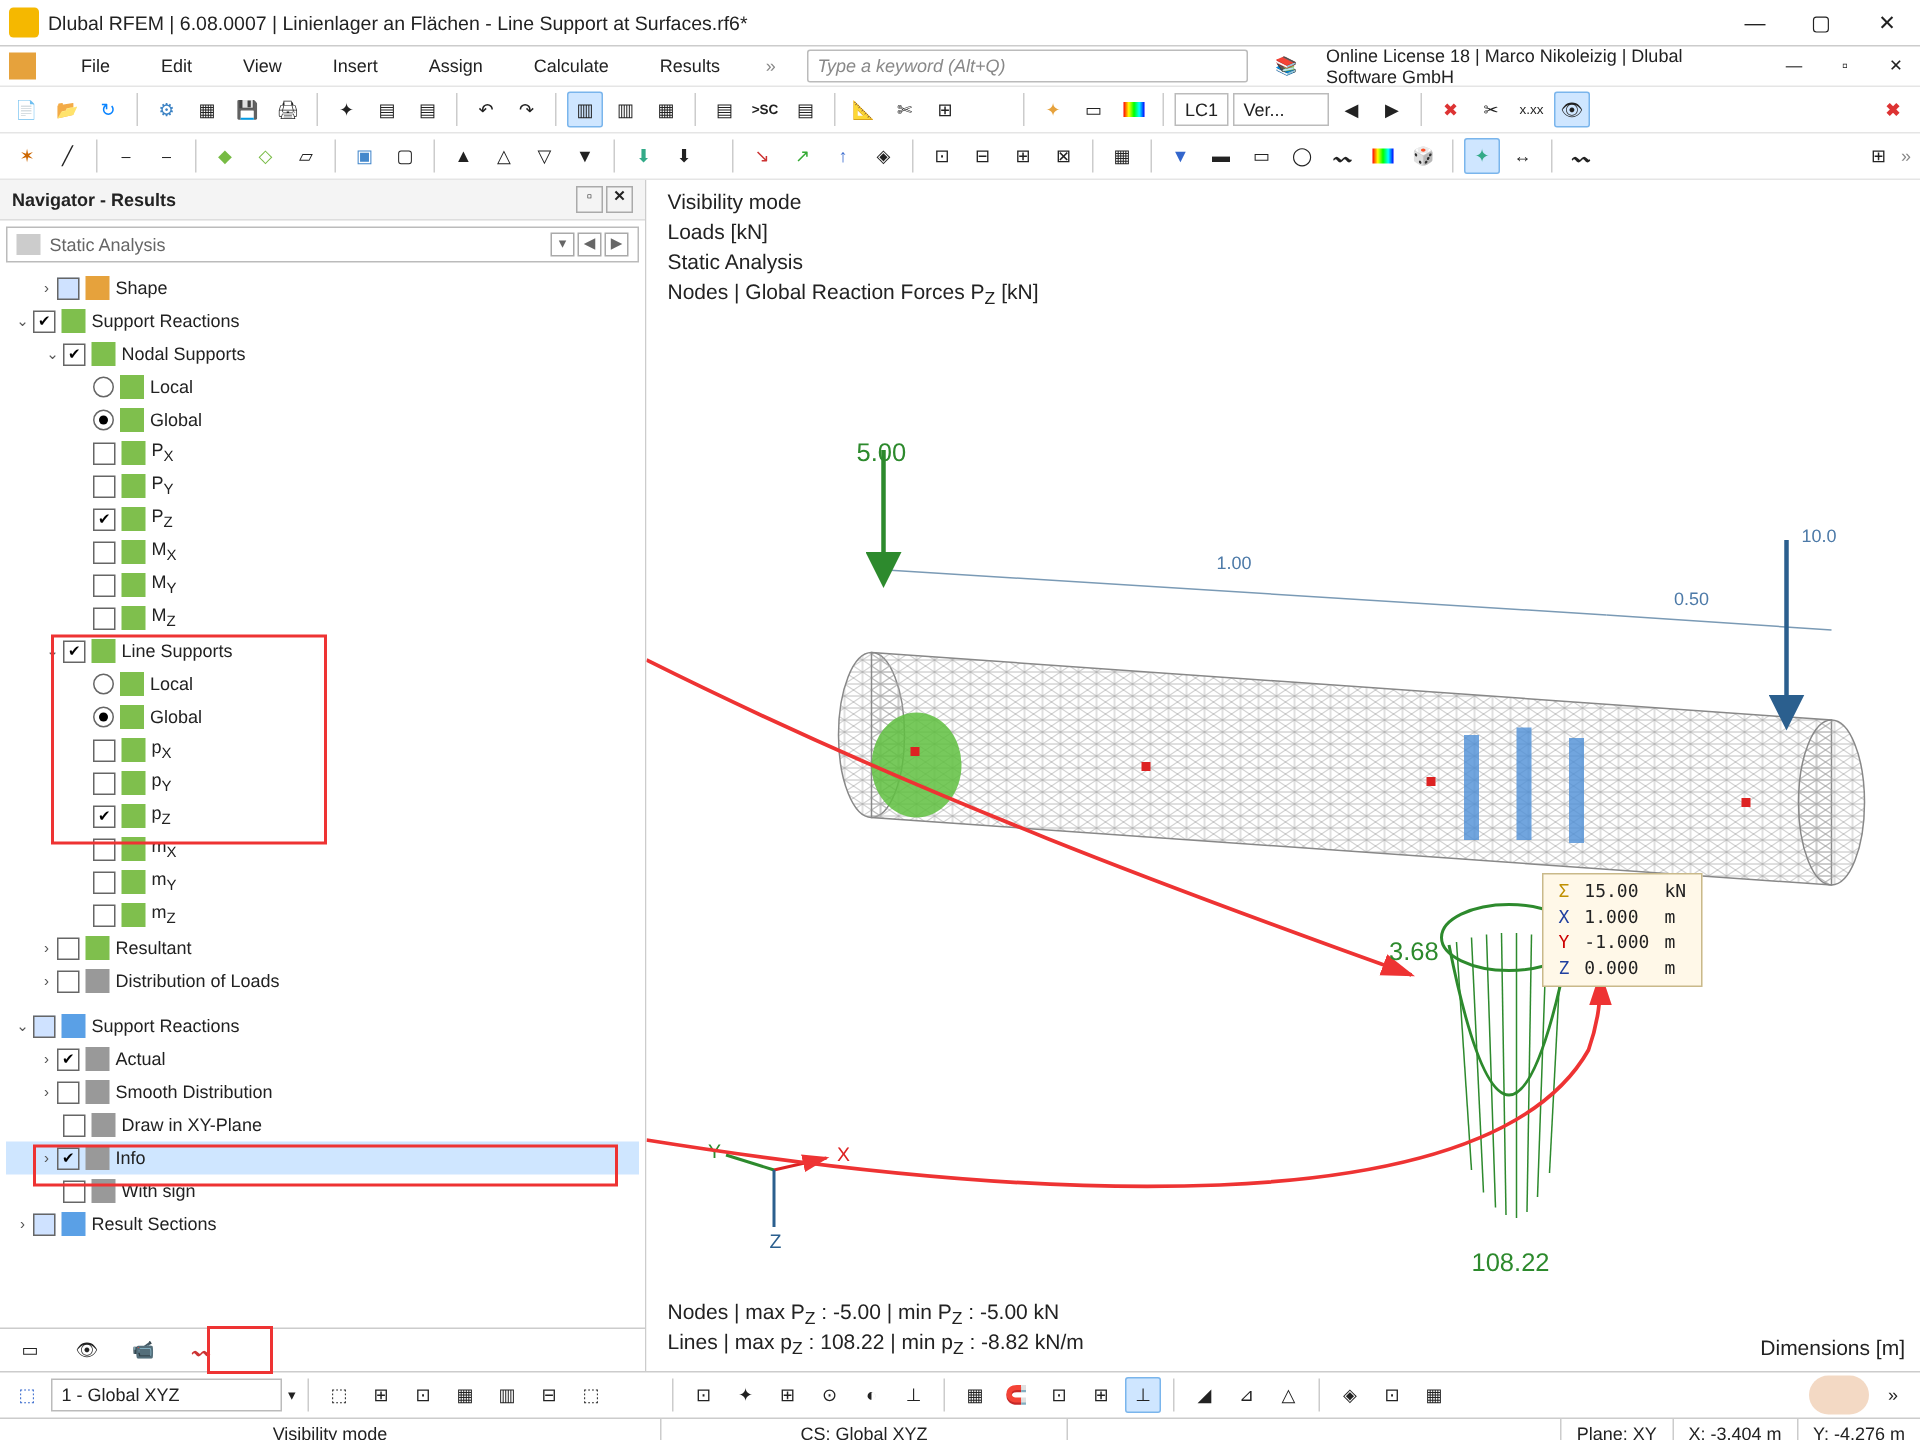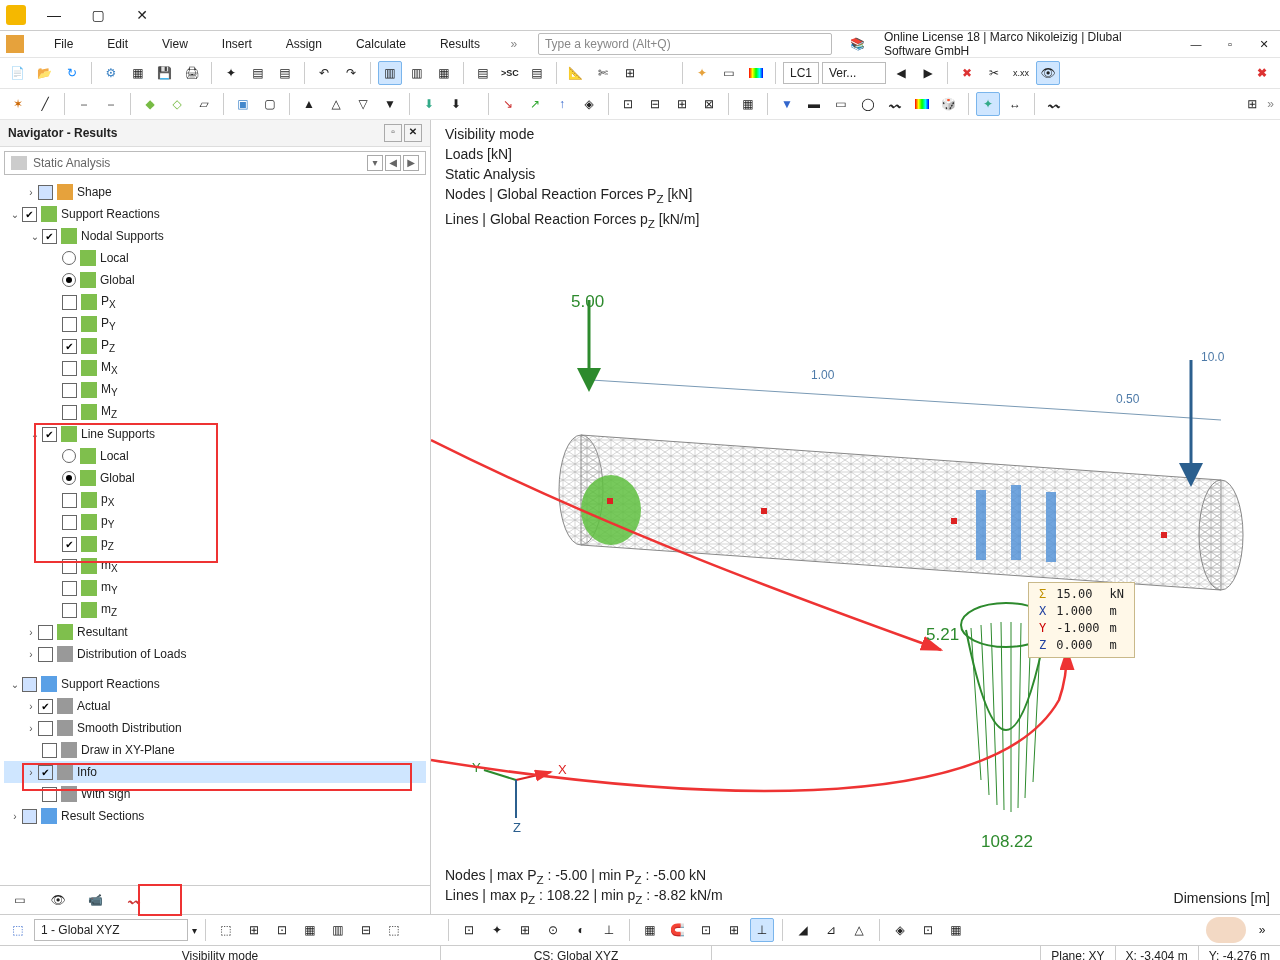--- a/index.html
+++ b/index.html
@@ -2,21 +2,21 @@
 <html><head>
 <meta charset="utf-8">
 <style>
   html,body{margin:0;padding:0;font-family:"Segoe UI",Arial,sans-serif;font-size:12px;color:#222;background:#fff;width:1280px;height:960px;overflow:hidden}
   .titlebar{height:30px;display:flex;align-items:center;border-bottom:1px solid #ccc}
   .titlebar .icon{width:20px;height:20px;margin:0 6px;background:#f5b800;border-radius:3px}
   .titlebar .title{flex:1;font-size:13px}
   .winbtn{width:44px;height:28px;text-align:center;line-height:28px;font-size:14px;cursor:default}
   .menubar{height:26px;display:flex;align-items:center;padding:0 6px;border-bottom:1px solid #e5e5e5;gap:14px}
   .menubar .mitem{padding:3px 10px;cursor:default}
-  .search{flex:0 0 280px;height:20px;border:1px solid #bbb;border-radius:2px;color:#888;padding:0 6px;display:flex;align-items:center;}
+  .search{flex:0 0 280px;height:20px;border:1px solid #bbb;border-radius:2px;color:#888;padding:0 6px;display:flex;align-items:center;font-style:italic}
   .licbar{flex:1;padding-right:6px;font-size:12px}
   .toolbar{height:30px;display:flex;align-items:center;padding:0 6px;gap:3px;border-bottom:1px solid #e5e5e5}
   .tbtn{width:22px;height:22px;border:1px solid transparent;border-radius:2px;display:flex;align-items:center;justify-content:center}
   .tbtn.active{background:#cfe6ff;border-color:#7ab5ec}
   .vsep{width:1px;height:22px;background:#ccc;margin:0 4px}
   .lcbox{border:1px solid #bbb;padding:1px 6px;height:18px;display:flex;align-items:center}
   .main{display:flex;height:calc(960px - 30px - 26px - 30px - 30px - 30px - 20px);}
   .nav{width:430px;border-right:1px solid #ccc;display:flex;flex-direction:column}
   .navhead{background:#f4f4f4;border-bottom:1px solid #ddd;padding:4px 8px;font-weight:600;display:flex;align-items:center}
   .navhead .sp{flex:1}
@@ -54,20 +54,21 @@
   .navtabs{height:28px;border-top:1px solid #ccc;display:flex;align-items:center;padding:0 6px;gap:10px}
   .navtabs .tab{width:28px;height:20px;display:flex;align-items:center;justify-content:center}
   .arrow{stroke:#e33;stroke-width:2.5;fill:none;marker-end:url(#ah)}
   .footline{position:absolute;font-size:14px}
 </style>
 </head>
 <body>
 
 <div class="titlebar">
   <div class="icon"></div>
+  <div class="title">Dlubal RFEM | 6.08.0007 | Linienlager an Flächen - Line Support at Surfaces.rf6*</div>
   <div class="winbtn">—</div>
   <div class="winbtn">▢</div>
   <div class="winbtn">✕</div>
 </div>
 
 <div class="menubar">
   <span style="width:18px;height:18px;background:#e6a23c;margin-right:6px"></span>
   <span class="mitem">File</span>
   <span class="mitem">Edit</span>
   <span class="mitem">View</span>
@@ -408,21 +409,20 @@
       <div class="redbox" style="left:138px;top:-2px;width:40px;height:28px"></div>
     </div>
   </div>
 
   <div class="view">
     <div class="vtxt">
       <div>Visibility mode</div>
       <div>Loads [kN]</div>
       <div>Static Analysis</div>
       <div><span>Nodes | Global Reaction Forces P</span><sub>Z</sub><span> [kN]</span></div>
-      <div><span>Lines | Global Reaction Forces p</span><sub>Z</sub><span> [kN/m]</span></div>
     </div>
 
     <svg width="850" height="770" style="position:absolute;left:0;top:0">
       <defs>
         <marker id="ah" markerWidth="10" markerHeight="10" refX="8" refY="3" orient="auto">
             <path d="M0,0 L9,3 L0,6 Z" fill="#e33"></path>
           </marker>
         <marker id="bluearr" markerWidth="8" markerHeight="8" refX="4" refY="4" orient="auto">
             <path d="M0,0 L8,4 L0,8 Z" fill="#2b5f8e"></path>
           </marker>
@@ -480,21 +480,21 @@
       </g>
 
       <path d="M 0,320 C 200,420 400,490 510,530" class="arrow"></path>
       <path d="M 0,640 C 250,680 560,700 628,580 C 635,560 636,545 636,530" class="arrow"></path>
     </svg>
 
     <div class="greenlabel" style="left:140px;top:172px">5.00</div>
     <div class="dimlabel" style="left:770px;top:230px">10.0</div>
     <div class="dimlabel" style="left:380px;top:248px">1.00</div>
     <div class="dimlabel" style="left:685px;top:272px">0.50</div>
-    <div class="greenlabel" style="left:495px;top:505px">5.21</div>
+    <div class="greenlabel" style="left:495px;top:505px">3.68</div>
     <div class="greenlabel" style="left:550px;top:712px">108.22</div>
 
     <div class="tinytable" style="left:597px;top:462px">
       <table>
           <tbody>
         <tr class="r">
               <td class="yel">Σ</td>
               <td>15.00</td>
               <td>kN</td>
             </tr>

